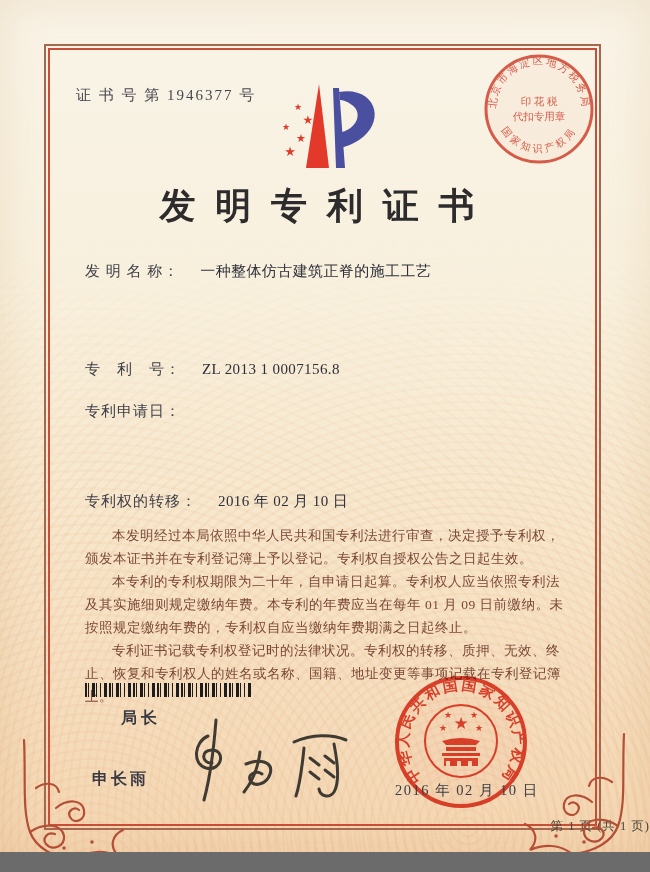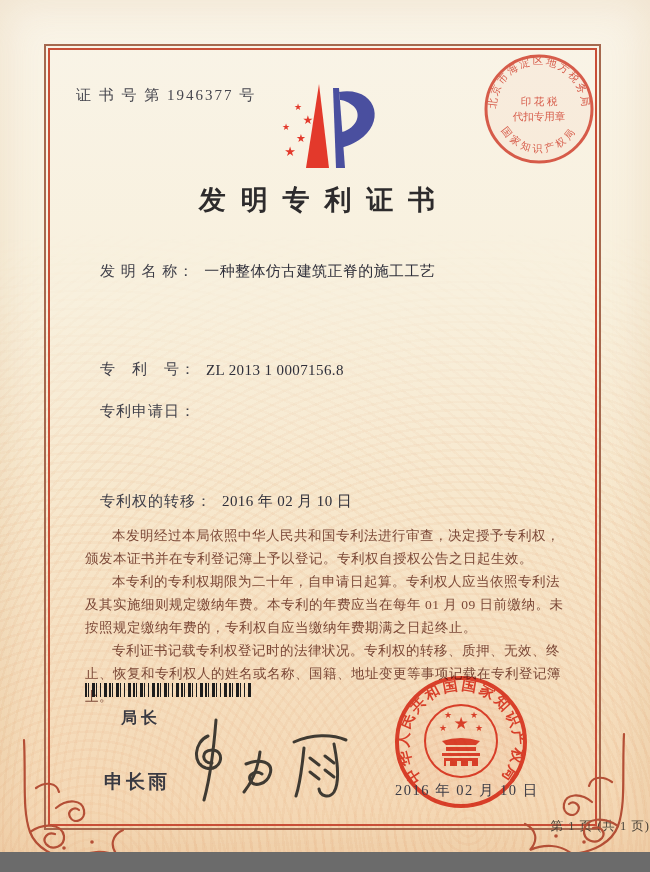--- a/index.html
+++ b/index.html
@@ -15,35 +15,35 @@
       repeating-radial-gradient(circle at 72% 96%, rgba(214,120,62,0.06) 0 2.5px, rgba(0,0,0,0) 2.5px 8px),
       repeating-radial-gradient(circle at 14% 104%, rgba(214,120,62,0.05) 0 2.5px, rgba(0,0,0,0) 2.5px 9px);
     -webkit-mask-image:linear-gradient(180deg,transparent 0,#000 45%);
             mask-image:linear-gradient(180deg,transparent 0,#000 45%);
   }
   .frame-outer{position:absolute;left:44px;top:44px;right:49px;bottom:22px;border:2px solid #a5684e;}
   .frame-inner{position:absolute;inset:2px;border:2px solid #c94e37;}
   .cert-no{position:absolute;left:76px;top:86px;font-size:15px;color:#46464e;letter-spacing:2px;}
   .logo{position:absolute;left:256px;top:80px;width:134px;height:96px;}
   .stamp{position:absolute;left:482px;top:52px;width:114px;height:114px;mix-blend-mode:multiply;opacity:.88;}
-  .title{position:absolute;left:0;right:16px;top:182px;text-align:center;font-size:27px;font-weight:700;
+  .title{position:absolute;left:0;right:16px;top:182px;text-align:center;font-size:36px;font-weight:700;
          color:#2d2b2c;letter-spacing:0.55em;text-indent:0.55em;}
-  .field{position:absolute;left:100px;display:flex;align-items:flex-end;white-space:nowrap;}
+  .field{position:absolute;left:85px;display:flex;align-items:center;white-space:nowrap;}
   .field .lab{font-size:15px;color:#3e3e48;letter-spacing:1px;}
-  .field .val{font-size:15px;color:#2f2f3a;margin-left:10px;letter-spacing:.4px;}
+  .field .val{font-size:15px;color:#2f2f3a;margin-left:21px;letter-spacing:.4px;}
   .f0{top:262px}.f1{top:318px}.f2{top:360px}.f3{top:402px}.f4{top:450px}.f5{top:492px}
   .paras{position:absolute;left:85px;top:524px;width:484px;font-family:Liberation Serif, serif;}
   .paras p{margin:0;text-indent:2em;font-size:13.5px;line-height:23px;color:#7b4837;letter-spacing:.5px;}
   .barcode{position:absolute;left:85px;top:683px;width:167px;height:14px;
     background:repeating-linear-gradient(90deg,
       #1d1d1d 0 2px,transparent 2px 3px,#1d1d1d 3px 4px,transparent 4px 7px,
       #1d1d1d 7px 10px,transparent 10px 11px,#1d1d1d 11px 12px,transparent 12px 15px,
       #1d1d1d 15px 16px,transparent 16px 19px,#1d1d1d 19px 22px,transparent 22px 24px);}
   .officer-title{position:absolute;left:88px;top:708px;font-size:16px;font-weight:600;color:#3a3a42;letter-spacing:4px;margin-left:33px;}
-  .officer-name{position:absolute;left:104px;top:769px;font-size:19px;font-weight:600;color:#3a3a42;letter-spacing:3px;}
+  .officer-name{position:absolute;left:92px;top:769px;font-size:16px;font-weight:600;color:#3a3a42;letter-spacing:3px;}
   .signature{position:absolute;left:180px;top:712px;width:195px;height:100px;}
   .seal{position:absolute;left:392px;top:673px;width:140px;height:140px;mix-blend-mode:multiply;opacity:.92;}
   .seal-date{position:absolute;left:395px;top:781px;font-size:14.5px;color:#3c3c46;letter-spacing:1.5px;z-index:5;}
   .footer{position:absolute;left:0;right:0;top:818px;text-align:right;font-size:12.5px;color:#4a4238;letter-spacing:1px;}
   .flourish{position:absolute;width:112px;height:126px;z-index:4;}
   .flourish.bl{left:16px;top:738px;}
   .flourish.br{right:18px;top:732px;transform:scaleX(-1);}
   svg text{font-family:"Liberation Serif","DejaVu Serif",serif;}
 </style>
 </head>

